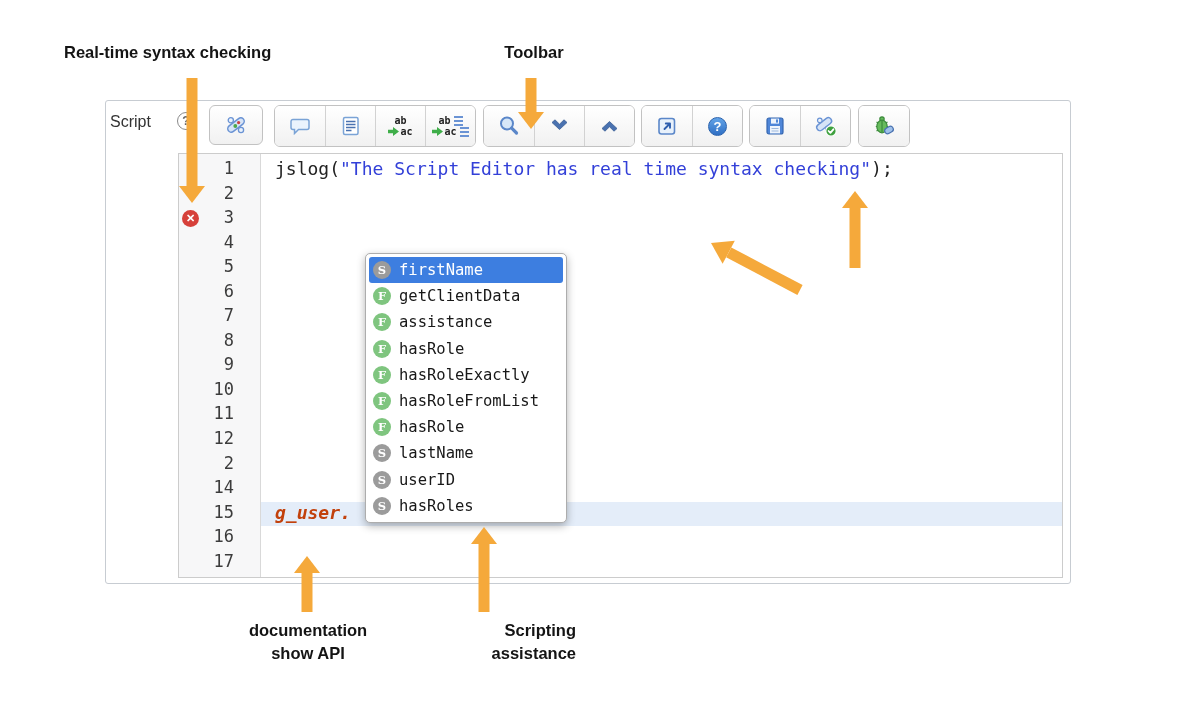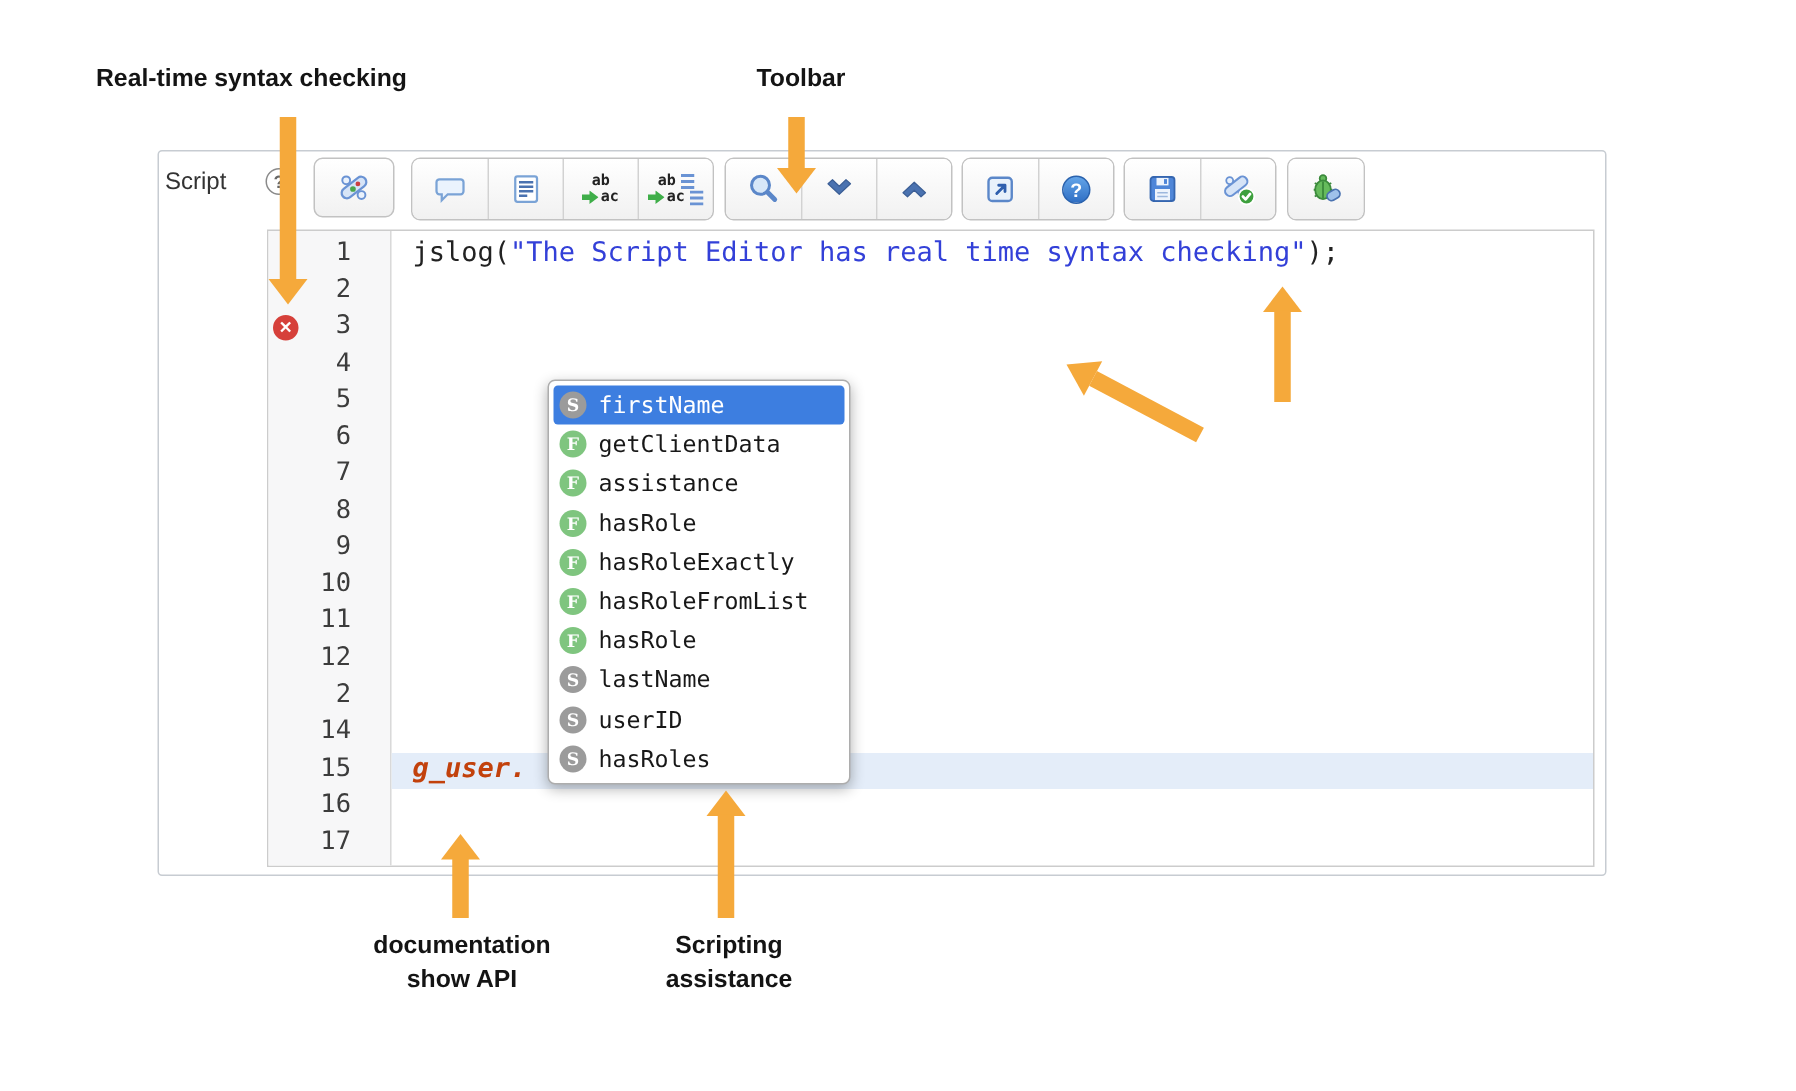--- a/index.html
+++ b/index.html
@@ -5,21 +5,21 @@
   html,body{margin:0;padding:0;background:#fff;}
   .stage{position:relative;width:1197px;height:727px;background:#fff;overflow:hidden;
          font-family:"Liberation Sans",sans-serif;}
 
   
   .anno{position:absolute;font-size:16.5px;font-weight:600;color:#141414;line-height:23px;}
   #anno-realtime{left:64px;top:41px;white-space:nowrap;}
   #anno-toolbar{left:489px;top:41px;width:90px;text-align:center;}
   #anno-syntax{left:765px;top:271px;width:180px;text-align:center;}
   #anno-rightclick{left:213px;top:619px;width:190px;text-align:center;}
-  #anno-scripting{left:396px;top:619px;width:180px;text-align:center;}
+  #anno-scripting{left:396px;top:619px;width:180px;text-align:right;}
 
   .arrows{position:absolute;left:0;top:0;width:1197px;height:727px;pointer-events:none;z-index:60;}
 
   
   .panel{position:absolute;left:105px;top:100px;width:966px;height:484px;
          border:1px solid #c7ccd2;border-radius:3px;background:#fff;box-sizing:border-box;}
   .field-label{position:absolute;left:4px;top:12px;font-size:16px;color:#333;}
   .help-circle{position:absolute;left:71px;top:11px;width:18px;height:18px;border:1.5px solid #8a8a8a;
          border-radius:50%;color:#666;font-size:12px;font-weight:700;display:flex;
          align-items:center;justify-content:center;box-sizing:border-box;background:#fff;}

